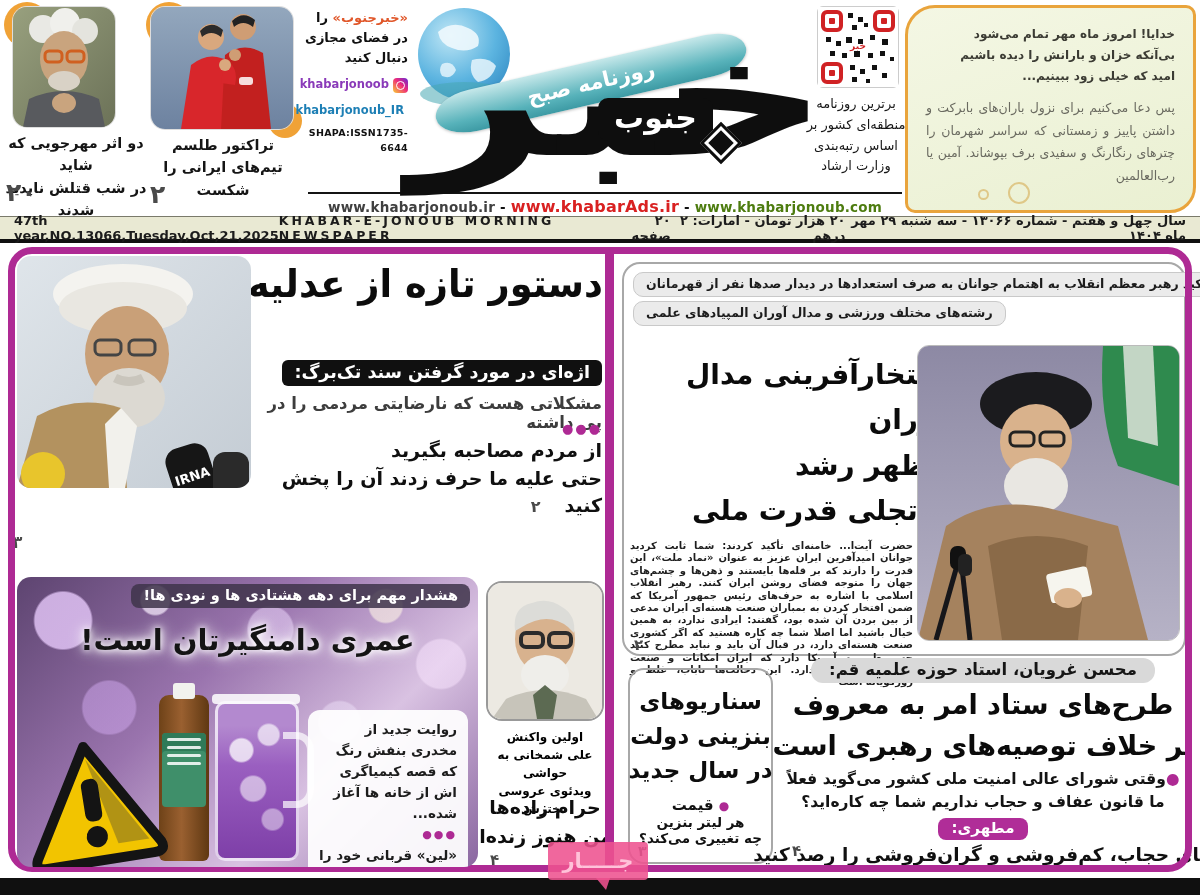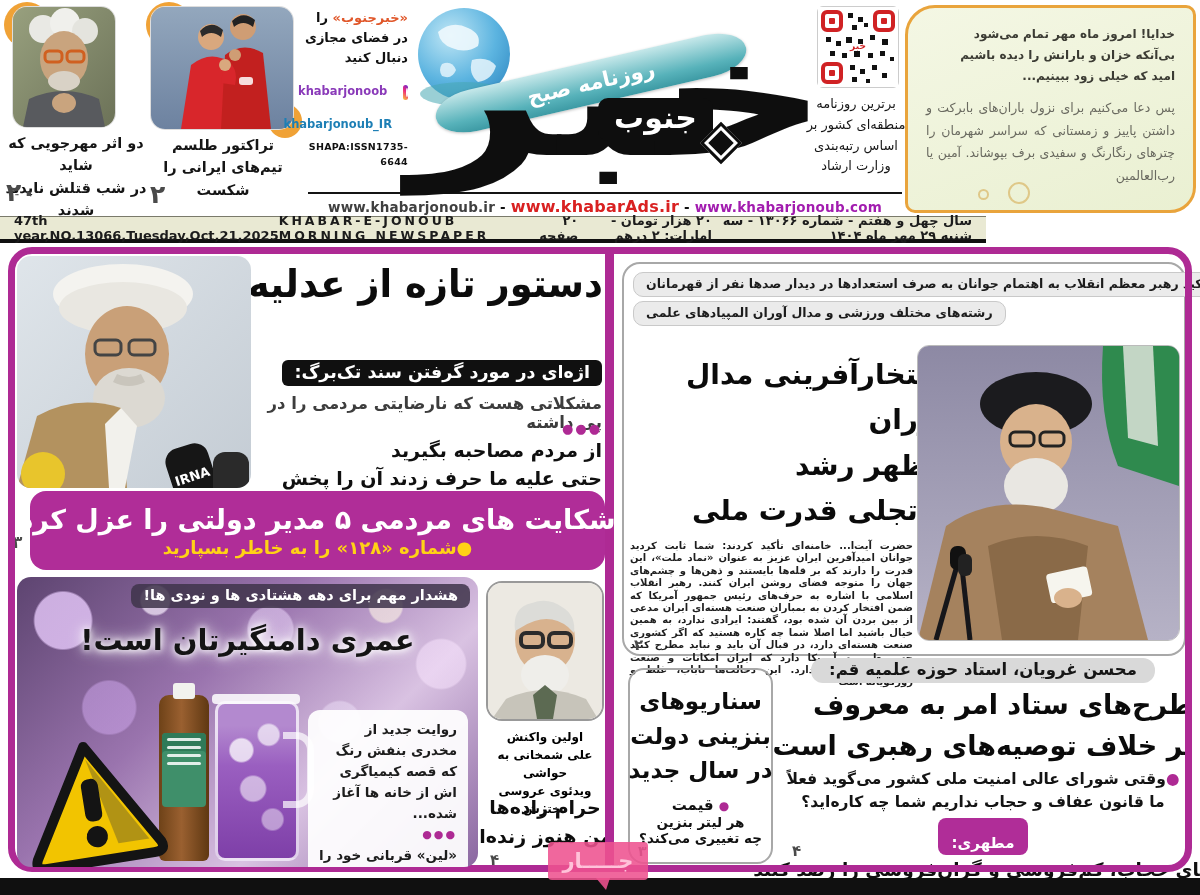--- a/index.html
+++ b/index.html
@@ -16,54 +16,54 @@
   
   .teaser-photo { border-radius:14px; overflow:hidden; position:absolute; box-shadow:0 0 0 1px #ddd; }
   .teaser-photo::before { content:""; position:absolute; }
   .corner-orange { position:absolute; width:46px; height:46px; background:#f0a236; border-radius:50%; }
   .teaser-cap { position:absolute; text-align:center; font-weight:800; font-size:14.5px; line-height:1.55; color:#151515; }
   .teaser-pg { position:absolute; font-size:25px; }
 
   
   .social { left:298px; top:8px; width:110px; text-align:right; direction:rtl; font-size:13px; font-weight:800; line-height:1.55; }
   .social .brand { color:#e0572a; }
-  .social-row { display:flex; direction:ltr; justify-content:flex-end; align-items:center; gap:16px; margin-top:15px; font-weight:700; font-size:11.5px; }
+  .social-row { display:flex; direction:ltr; justify-content:flex-end; align-items:center; gap:4px; margin-top:8px; font-weight:700; font-size:11.5px; }
   .ig-ic { width:15px; height:15px; border-radius:4px; background:linear-gradient(45deg,#f9ce34,#ee2a7b 55%,#6228d7); display:inline-block; position:relative; }
   .ig-ic::after { content:""; position:absolute; inset:3px; border:1.6px solid #fff; border-radius:50%; }
   .tg-ic { width:15px; height:15px; border-radius:50%; background:#2aa3dd; display:inline-block; position:relative; }
   .tg-ic::after { content:""; position:absolute; left:3.5px; top:5px; width:0; height:0; border-left:8px solid #fff; border-top:3px solid transparent; border-bottom:3px solid transparent; }
   .ig-t { color:#8a3ab9; } .tg-t { color:#1d7fb5; }
   .issn { font-size:9.5px; letter-spacing:.3px; margin-top:6px; color:#111; }
 
   
   .logo-word { left:420px; top:-2px; width:400px; height:200px; display:flex; align-items:center; justify-content:center;
     font-size:148px; font-weight:900; color:#0e0e0e; transform:scale(1.62,1.12); transform-origin:center; z-index:2; }
   .logo-sub { left:598px; top:98px; z-index:3; background:#0e0e0e; color:#fff; font-size:30px; font-weight:900; padding:2px 16px 6px; border-radius:10px; }
   .logo-diamond { left:706px; top:128px; width:30px; height:30px; background:#0e0e0e; transform:rotate(45deg); box-shadow:inset 0 0 0 3px #0e0e0e, inset 0 0 0 6px #fff; z-index:3; }
   .ribbon { left:432px; top:62px; width:318px; height:42px; background:linear-gradient(180deg,#c6e8ea,#57b2ba 70%,#3d9aa4);
     border-radius:40px/22px; transform:rotate(-13deg); z-index:1; display:flex; align-items:center; justify-content:center;
     color:#fff; font-weight:900; font-size:21px; letter-spacing:1px; box-shadow:0 1px 3px rgba(0,0,0,.25); }
   .url-row { left:308px; top:192px; width:594px; border-top:2.5px solid #141414; padding-top:3px; text-align:center; font-weight:800; font-size:13.5px; letter-spacing:.2px; white-space:nowrap; }
-  .url-a { color:#404040; } .url-b { color:#d92121; font-size:16px; } .url-c { color:#a21caf; }
+  .url-a { color:#404040; } .url-b { color:#d92121; font-size:16px; } .url-c { color:#4d7c0f; }
 
   
   .qr { left:817px; top:6px; width:82px; height:82px; background:#fff; border:1px solid #ccc; border-radius:6px; }
   .qr-cap { left:806px; top:94px; width:100px; direction:rtl; text-align:center; font-weight:400; font-size:13px; line-height:1.6; color:#161616; }
 
   
   .prayer { left:905px; top:5px; width:291px; height:208px; background:linear-gradient(160deg,#f4f7e4,#eaf0d2);
     border:3.5px solid #e9a43c; border-radius:30px 10px 26px 10px; padding:16px 18px 10px; direction:rtl; overflow:hidden; }
   .prayer-h { font-weight:700; font-size:12px; line-height:1.75; color:#3c3c34; }
   .prayer-b { margin-top:10px; font-size:12.5px; line-height:1.8; color:#6a6a60; text-align:justify; }
   .prayer .deco1,.prayer .deco2 { position:absolute; border:2px solid #dfc888; border-radius:50%; }
   .prayer .deco1 { width:22px; height:22px; left:100px; bottom:6px; }
   .prayer .deco2 { width:11px; height:11px; left:70px; bottom:10px; }
 
   
-  .dateline { left:0; top:216px; width:986px; height:27px; background:#e9e9d3; border-top:1.5px solid #7a7a6a; border-bottom:4px solid #101010;
+  .dateline { left:0; top:216px; width:1200px; height:27px; background:#e9e9d3; border-top:1.5px solid #7a7a6a; border-bottom:4px solid #101010;
     display:flex; align-items:center; justify-content:space-between; padding:0 14px; font-size:13px; font-weight:700; color:#1c1c1c; }
   .dl-en-name { letter-spacing:3px; font-size:12.5px; }
   .dl-fa { direction:rtl; font-weight:800; }
 
   
   .frame { left:8px; top:247px; width:1184px; height:625px; border:7px solid #ae2a94; border-radius:24px; z-index:5; pointer-events:none; }
   .divider { left:605px; top:252px; width:9px; height:615px; background:#ae2a94; z-index:5; }
   .bottom-strip { left:0; top:878px; width:1200px; height:17px; background:#101010; }
 
   
@@ -135,24 +135,24 @@
   .gas { left:628px; top:668px; width:145px; height:196px; border:2px solid #a8a8a8; border-radius:16px; display:flex; flex-direction:column; align-items:center; padding-top:14px; direction:rtl; }
   .gas-h { font-weight:900; font-size:23px; line-height:1.5; text-align:center; color:#0d0d0d; white-space:nowrap; }
   .gas-b1 { margin-top:8px; font-weight:800; font-size:15px; color:#111; }
   .gas-b1 .dot { color:#ae2a94; font-size:12px; }
   .gas-b2 { font-weight:800; font-size:13.5px; }
   .gas-pg { position:absolute; left:8px; bottom:3px; font-size:14px; }
 
   
   .ghar { left:778px; top:658px; width:410px; height:208px; display:flex; flex-direction:column; align-items:center; direction:rtl; }
   .ghar-kick { background:#d9d9d9; border-radius:12px; padding:2px 18px 4px; font-weight:800; font-size:16.5px; white-space:nowrap; color:#161616; }
-  .ghar-h { margin-top:2px; font-weight:900; font-size:27px; line-height:1.5; color:#0b0b0b; white-space:nowrap; }
+  .ghar-h { margin-top:2px; text-align:center; font-weight:900; font-size:27px; line-height:1.5; color:#0b0b0b; white-space:nowrap; }
   .ghar-bullet { margin-top:2px; width:96%; text-align:center; font-weight:800; font-size:15.5px; line-height:1.5; color:#141414; }
   .ghar-bullet .dot { color:#ae2a94; }
-  .ghar-badge { margin-top:3px; background:#b02d98; color:#fff; font-weight:800; font-size:15px; padding:16px 14px 3px; border-radius:8px; }
+  .ghar-badge { margin-top:3px; background:#b02d98; color:#fff; font-weight:800; font-size:15px; padding:1px 14px 3px; border-radius:8px; }
   .ghar-final { margin-top:4px; font-weight:800; font-size:18.5px; white-space:nowrap; color:#101010; }
   .ghar-pg { position:absolute; left:14px; bottom:6px; font-size:15px; }
 
   
   .watermark { left:548px; top:842px; width:100px; height:38px; background:rgba(238,82,144,.88); border-radius:4px; z-index:30;
     display:flex; align-items:center; justify-content:center; color:#ffc2d9; font-weight:900; font-size:21px; direction:rtl; }
   .watermark::after { content:""; position:absolute; left:48px; bottom:-10px; border-left:10px solid transparent; border-right:4px solid transparent; border-top:12px solid rgba(238,82,144,.88); }
 </style>
 </head>
 <body>
@@ -355,24 +355,20 @@
     <h1 class="abs lead-head rtl">دستور تازه از عدلیه</h1>
     <div class="abs lead-badge">اژه‌ای در مورد گرفتن سند تک‌برگ:</div>
     <div class="abs lead-sub">مشکلاتی هست که نارضایتی مردمی را در پی داشته</div>
     <div class="abs lead-dots">●●●</div>
     <div class="abs lead-q">
       <span>از مردم مصاحبه بگیرید</span><br>
       <span>حتی علیه ما حرف زدند آن را پخش کنید</span><span class="pgnum">۲</span>
     </div>
   </section>
 
-  <div class="abs banner">
-    <div class="banner-t">شکایت های مردمی ۵ مدیر دولتی را عزل کرد</div>
-    <div class="banner-s">●شماره «۱۲۸» را به خاطر بسپارید</div>
-  </div>
   <div class="abs banner-pg pgnum">۳</div>
 
   <section class="abs syrup">
     <div class="syrup-kicker">هشدار مهم برای دهه هشتادی ها و نودی ها!</div>
     <div class="syrup-h">
       <span class="l">عمری دامنگیرتان است!</span>
     </div>
     <div class="syrup-note">
       <span>روایت جدید از مخدری بنفش رنگ که قصه کیمیاگری اش از خانه ها آغاز شده...</span>
       <span class="dots">●●●</span>

